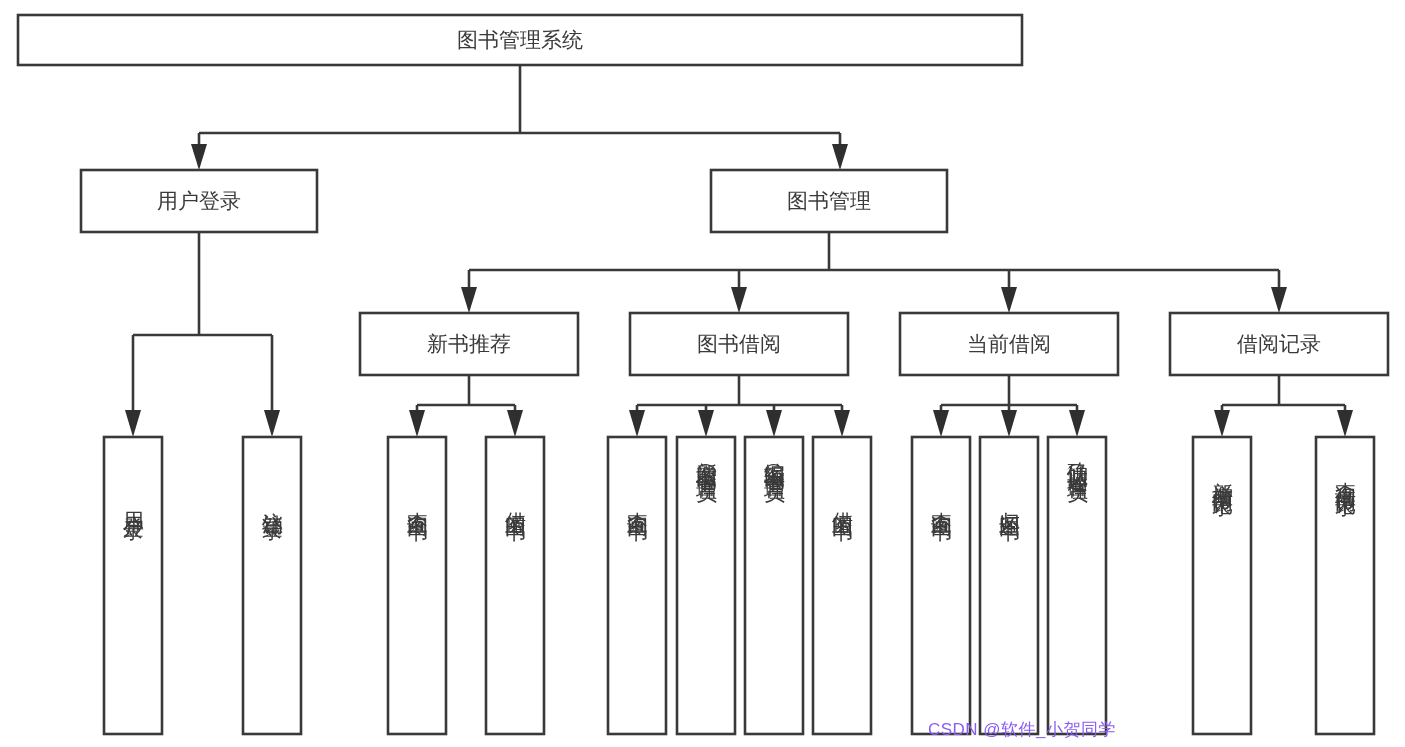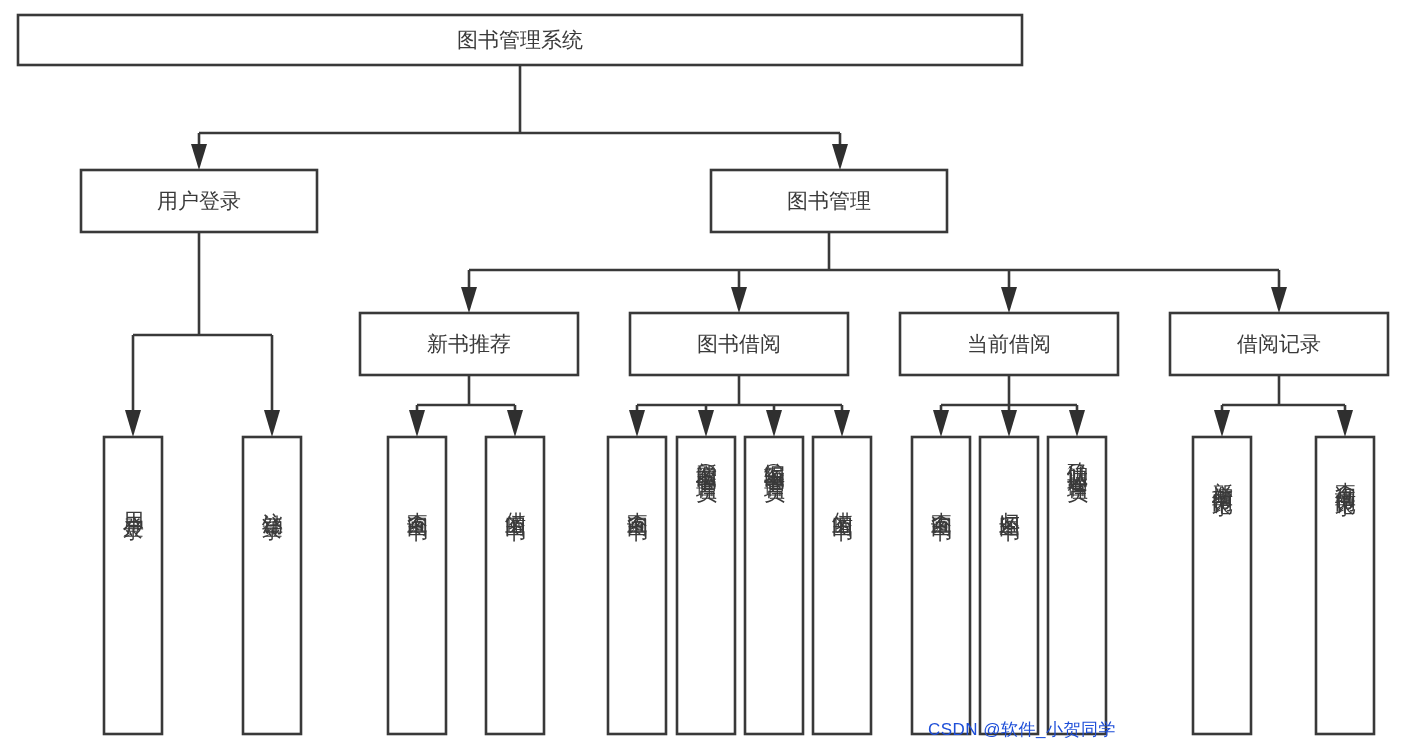--- a/index.html
+++ b/index.html
@@ -64,21 +64,21 @@
     color: #3a3a3a;
     letter-spacing: 3px;
     white-space: nowrap;
   }
   .watermark {
     position: absolute;
     right: 8px;
     bottom: 6px;
     font-family: "Liberation Sans", "DejaVu Sans", sans-serif;
     font-size: 17px;
-    color: #1d4ed8;
+    color: #8b5cf6;
     letter-spacing: 0.5px;
     white-space: nowrap;
   }
 </style>
 </head>
 <body>
 
 <div id="diagram-root">
 
   <svg class="diagram" viewBox="0 0 1405 747">

